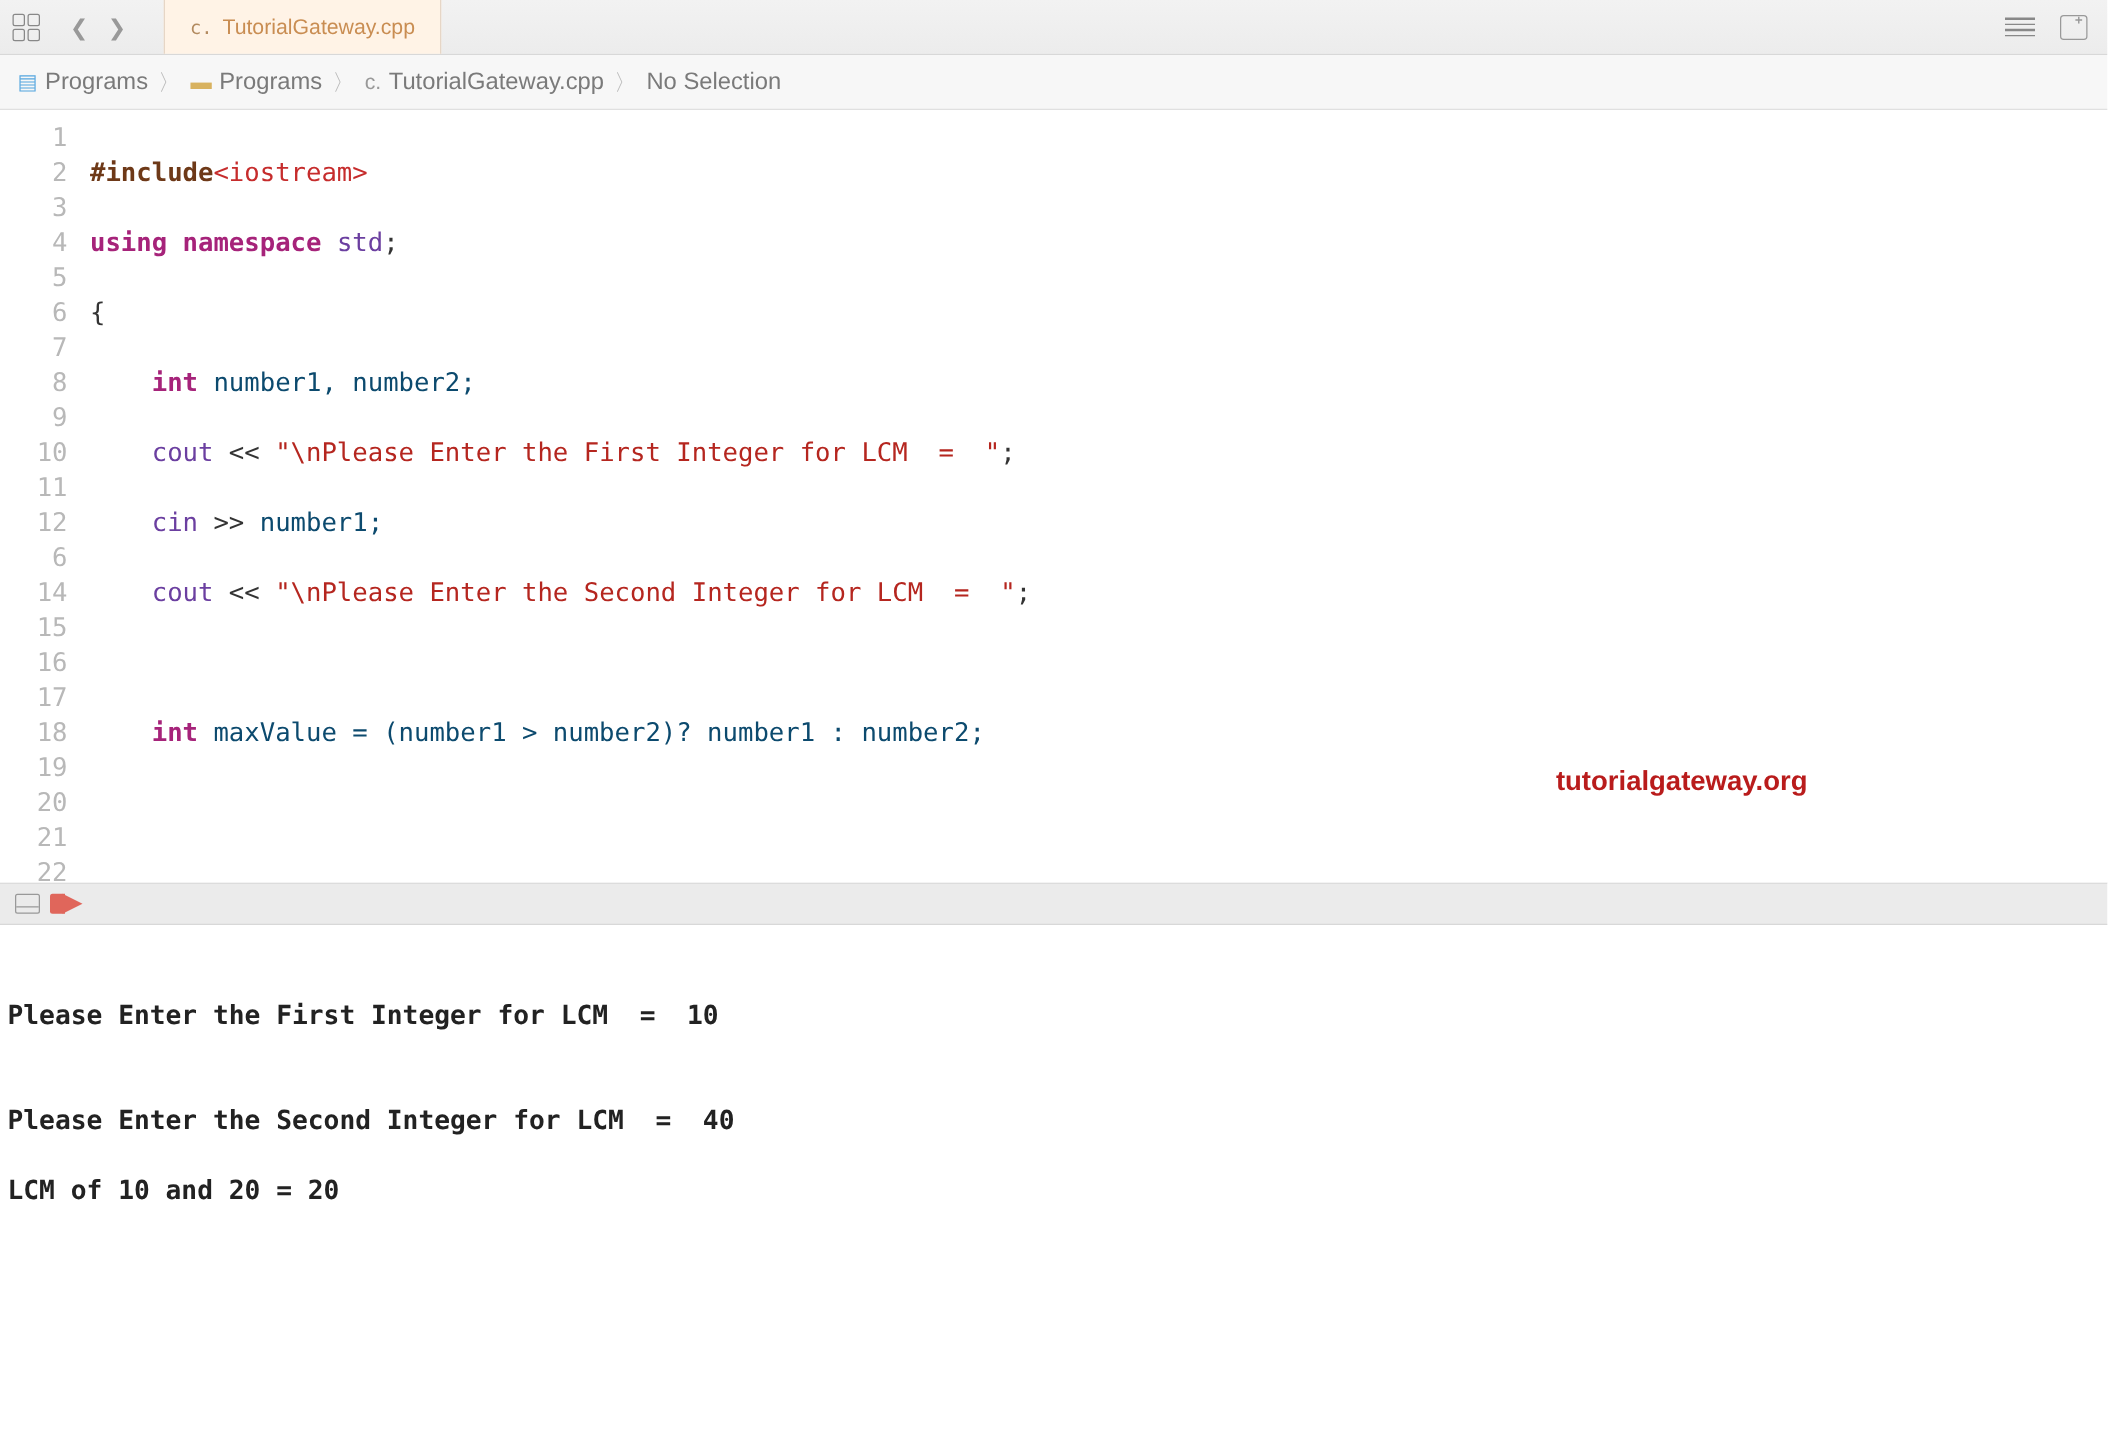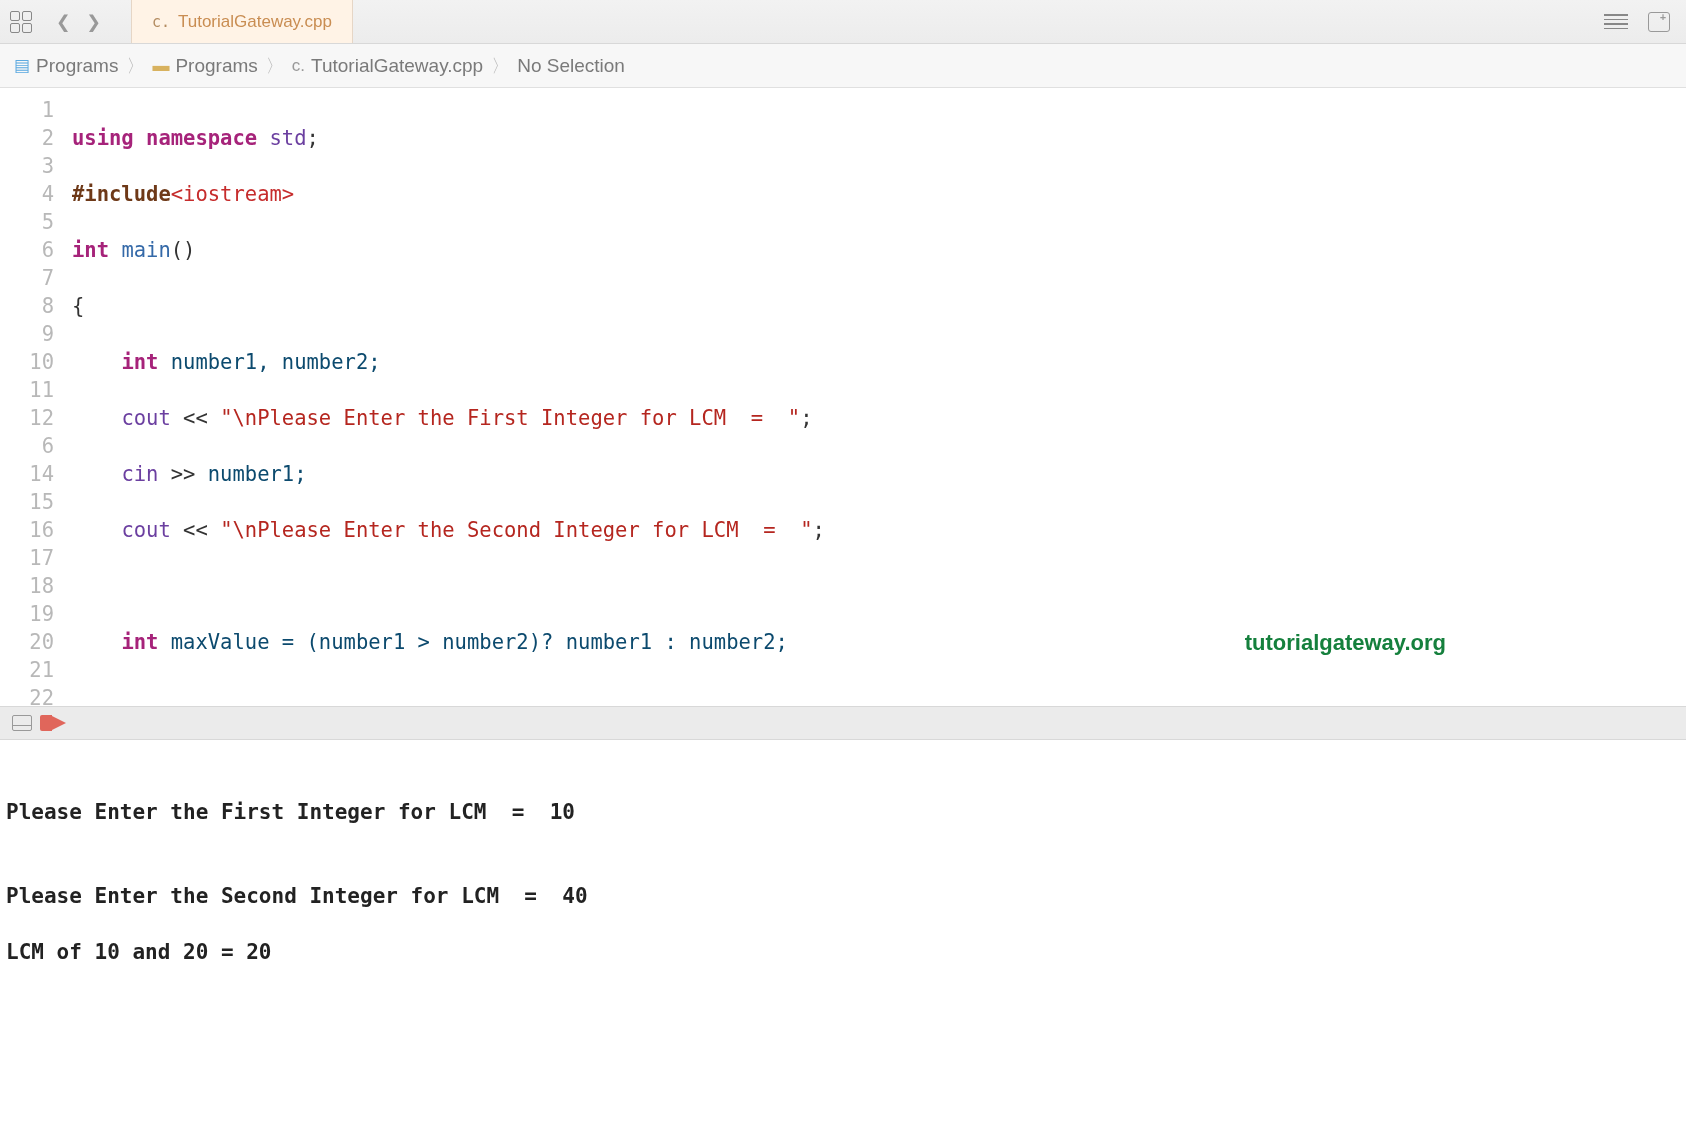--- a/index.html
+++ b/index.html
@@ -75,25 +75,25 @@
   .tok-type { color: #a6237a; font-weight: 600; }
   .tok-std  { color: #6b3fa0; }
   .tok-fn   { color: #3469a8; }
   .tok-id   { color: #0c4a6e; }
   .tok-str  { color: #b5261f; }
   .tok-op   { color: #333; }
   
   .watermark {
     position: absolute;
     right: 240px;
-    top: 542px;
+    top: 524px;
     font-family: -apple-system, sans-serif;
     font-size: 22px;
     font-weight: 600;
-    color: #15803d;
+    color: #b91c1c;
   }
   
   .statusbar {
     height: 34px;
     background: #ebebeb;
     border-top: 1px solid #d8d8d8;
     border-bottom: 1px solid #d8d8d8;
     display: flex;
     align-items: center;
     padding: 0 12px;
@@ -176,23 +176,22 @@
       <div>15</div>
       <div>16</div>
       <div>17</div>
       <div>18</div>
       <div>19</div>
       <div>20</div>
       <div>21</div>
       <div>22</div>
   </div>
   <div class="code">
+<div><span class="tok-pp">#include</span><span class="tok-inc">&lt;iostream&gt;</span></div>
 <div><span class="tok-kw">using</span> <span class="tok-kw">namespace</span> <span class="tok-std">std</span><span class="tok-op">;</span></div>
-<div><span class="tok-pp">#include</span><span class="tok-inc">&lt;iostream&gt;</span></div>
-<div><span class="tok-type">int</span> <span class="tok-fn">main</span><span class="tok-op">()</span></div>
 <div><span class="tok-op">{</span></div>
 <div>    <span class="tok-type">int</span><span class="tok-id"> number1, number2;</span></div>
 <div>    <span class="tok-std">cout</span><span class="tok-op"> &lt;&lt; </span><span class="tok-str">"\nPlease Enter the First Integer for LCM  =  "</span><span class="tok-op">;</span></div>
 <div>    <span class="tok-std">cin</span><span class="tok-op"> &gt;&gt; </span><span class="tok-id">number1;</span></div>
 <div>    <span class="tok-std">cout</span><span class="tok-op"> &lt;&lt; </span><span class="tok-str">"\nPlease Enter the Second Integer for LCM  =  "</span><span class="tok-op">;</span></div>
 <div> </div>
 <div>    <span class="tok-type">int</span><span class="tok-id"> maxValue = (number1 &gt; number2)? number1 : number2;</span></div>
 
 
 

